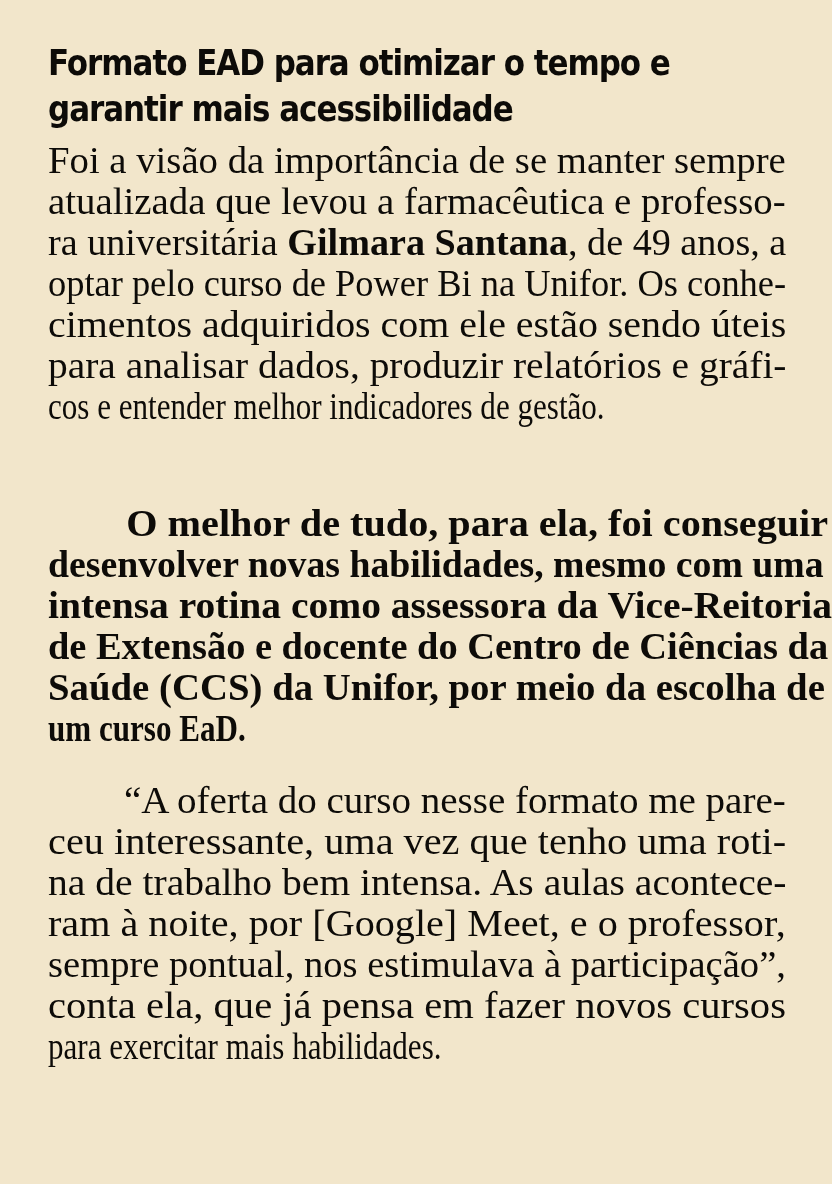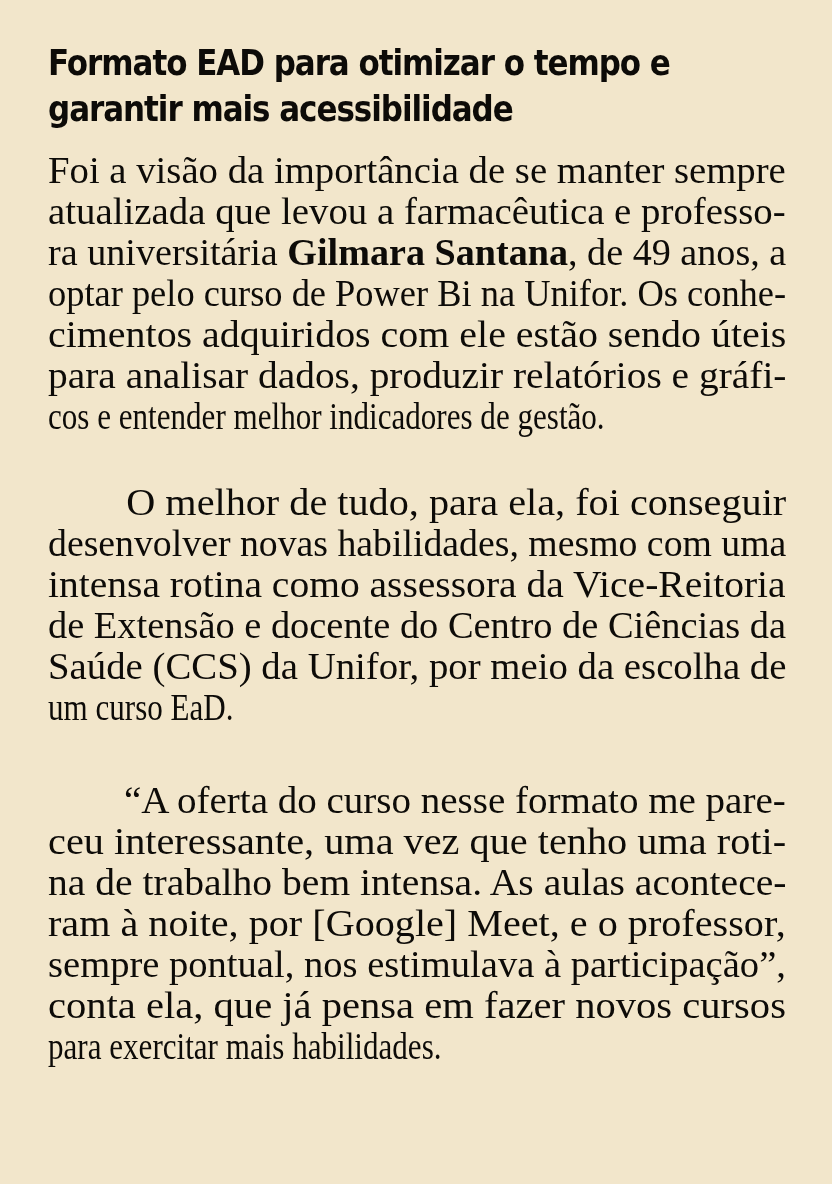--- a/index.html
+++ b/index.html
@@ -50,22 +50,22 @@
     white-space: nowrap;
     height: 41px;
     text-align: justify;
     text-align-last: justify;
     transform-origin: left top;
   }
   .line.last {
     text-align-last: left;
   }
   .line.indent { padding-left: 72px; }
-  .p1 { top: 150px; }
-  .p2 { top: 482px; }
+  .p1 { top: 140px; }
+  .p2 { top: 503px; font-weight: bold; }
   .p3 { top: 780px; }
   b { font-weight: bold; }
 </style>
 </head>
 <body>
 
 <div class="page">
 
   <h2 class="heading">
     <span class="hline">Formato EAD para otimizar o tempo e</span>

